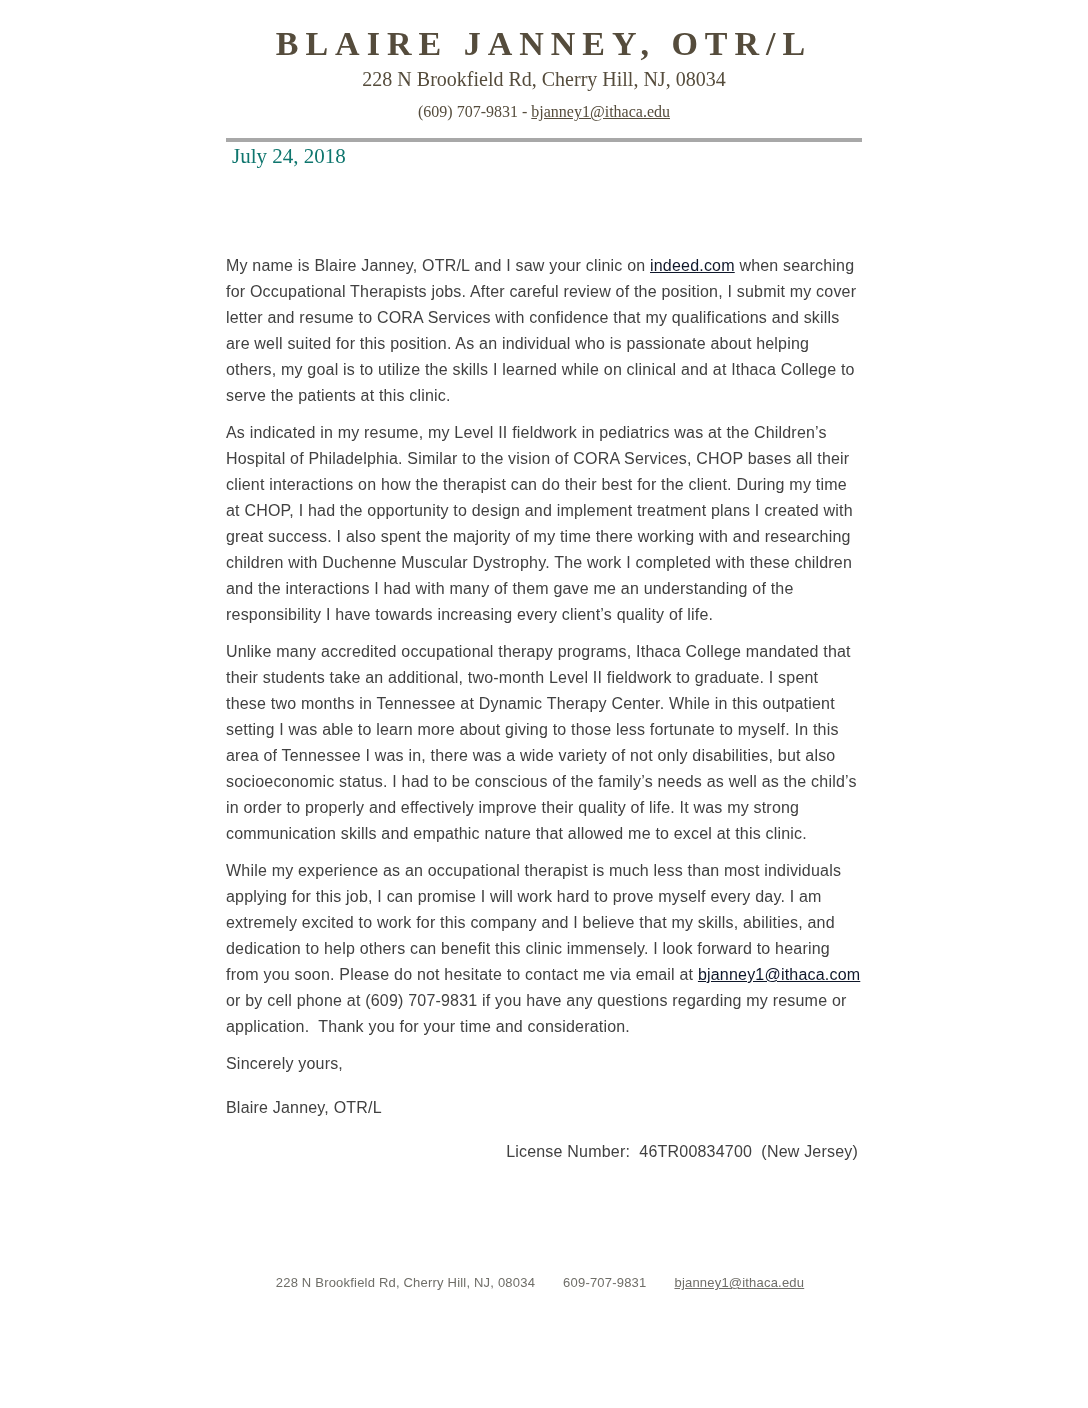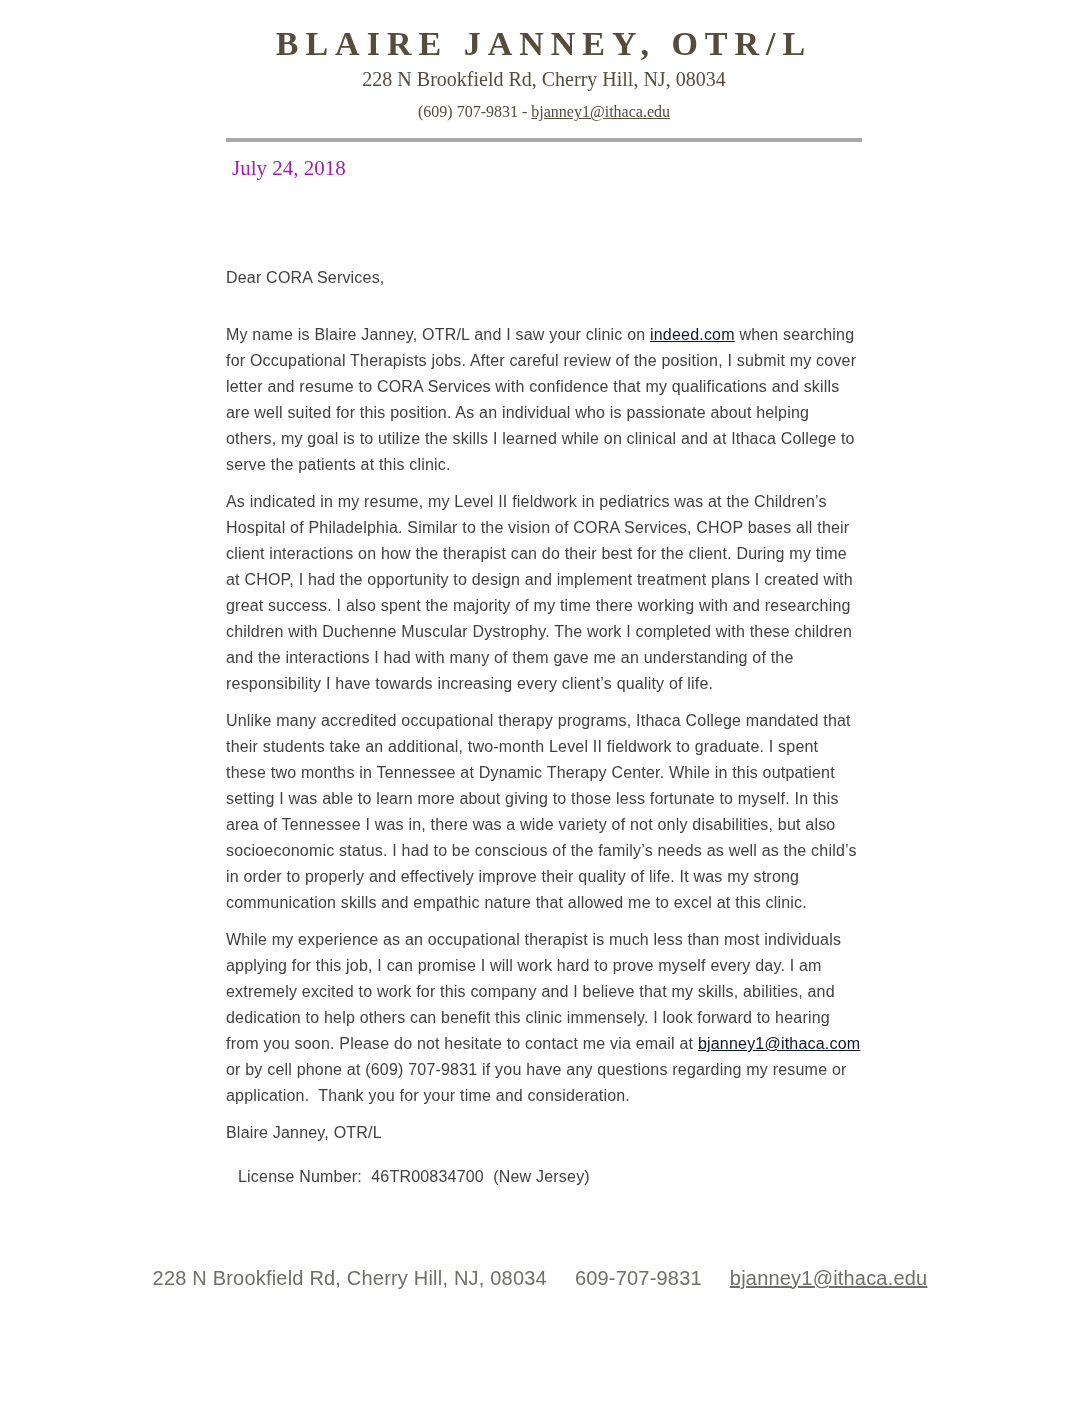--- a/index.html
+++ b/index.html
@@ -47,46 +47,46 @@
     margin-top: 13px;
     height: 4px;
     background: #a8a8a8;
     border: none;
   }
   
   .date {
     font-family: "Liberation Serif", serif;
     font-size: 21px;
     line-height: 26px;
-    color: #a21caf;
-    margin: 13px 0 84px 6px;
+    color: #0f766e;
+    margin: 1px 0 84px 6px;
   }
   .body-text {
     font-family: "Liberation Sans", sans-serif;
     font-weight: 300;
     font-size: 16px;
     line-height: 26px;
     letter-spacing: 0.2px;
     color: #414141;
   }
   .salutation { margin: 0 0 31px 0; }
   p.para { margin: 0 0 11px 0; white-space: pre-wrap; }
   p.para a { color: #0f172a; }
   .closing   { margin: 7px 0 18px 0; }
   .signature { margin: 0 0 18px 0; }
-  .license   { margin: 12px; white-space: pre-wrap; }
+  .license   { margin: 4px; white-space: pre-wrap; text-align: right; }
   
   .footer {
     position: absolute;
     left: 0; right: 8px;
     bottom: 118px;
     text-align: center;
     font-family: "Liberation Sans", sans-serif;
     font-weight: 300;
-    font-size: 20px;
+    font-size: 13px;
     letter-spacing: 0.2px;
     color: #6f6e68;
     white-space: nowrap;
   }
   .footer span { margin: 0 14px; }
   .footer a { color: #6f6e68; text-decoration: underline; }
 </style>
 </head>
 <body>
 
@@ -96,30 +96,30 @@
     <div class="lh-name">BLAIRE JANNEY, OTR/L</div>
     <div class="lh-address">228 N Brookfield Rd, Cherry Hill, NJ, 08034</div>
     <div class="lh-contact"><span>(609) 707-9831</span><span> - </span><a href="#">bjanney1@ithaca.edu</a></div>
   </div>
 
   <div class="rule"></div>
 
   <div class="date">July 24, 2018</div>
 
   <div class="body-text">
-    <div class="salutation">Dear CORA Services,</div>
 
     <p class="para"><span>My name is Blaire Janney, OTR/L and I saw your clinic on </span><a href="#">indeed.com</a><span> when searching for Occupational Therapists jobs. After careful review of the position, I submit my cover letter and resume to CORA Services with confidence that my qualifications and skills are well suited for this position. As an individual who is passionate about helping others, my goal is to utilize the skills I learned while on clinical and at Ithaca College to serve the patients at this clinic.</span></p>
 
     <p class="para">As indicated in my resume, my Level II fieldwork in pediatrics was at the Children’s Hospital of Philadelphia. Similar to the vision of CORA Services, CHOP bases all their client interactions on how the therapist can do their best for the client. During my time at CHOP, I had the opportunity to design and implement treatment plans I created with great success. I also spent the majority of my time there working with and researching children with Duchenne Muscular Dystrophy. The work I completed with these children and the interactions I had with many of them gave me an understanding of the responsibility I have towards increasing every client’s quality of life.</p>
 
     <p class="para">Unlike many accredited occupational therapy programs, Ithaca College mandated that their students take an additional, two-month Level II fieldwork to graduate. I spent these two months in Tennessee at Dynamic Therapy Center. While in this outpatient setting I was able to learn more about giving to those less fortunate to myself. In this area of Tennessee I was in, there was a wide variety of not only disabilities, but also socioeconomic status. I had to be conscious of the family’s needs as well as the child’s in order to properly and effectively improve their quality of life. It was my strong communication skills and empathic nature that allowed me to excel at this clinic.</p>
 
     <p class="para"><span>While my experience as an occupational therapist is much less than most individuals applying for this job, I can promise I will work hard to prove myself every day. I am extremely excited to work for this company and I believe that my skills, abilities, and dedication to help others can benefit this clinic immensely. I look forward to hearing from you soon. Please do not hesitate to contact me via email at </span><a href="#">bjanney1@ithaca.com</a><span> or by cell phone at (609) 707-9831 if you have any questions regarding my resume or application.  Thank you for your time and consideration.</span></p>
 
+    <div class="closing">Sincerely yours,</div>
     <div class="signature">Blaire Janney, OTR/L</div>
     <div class="license">License Number:  46TR00834700  (New Jersey)</div>
   </div>
 
   <div class="footer">
     <span>228 N Brookfield Rd, Cherry Hill, NJ, 08034</span><span>609-707-9831</span><span><a href="#">bjanney1@ithaca.edu</a></span>
   </div>
 
 </div>
 

